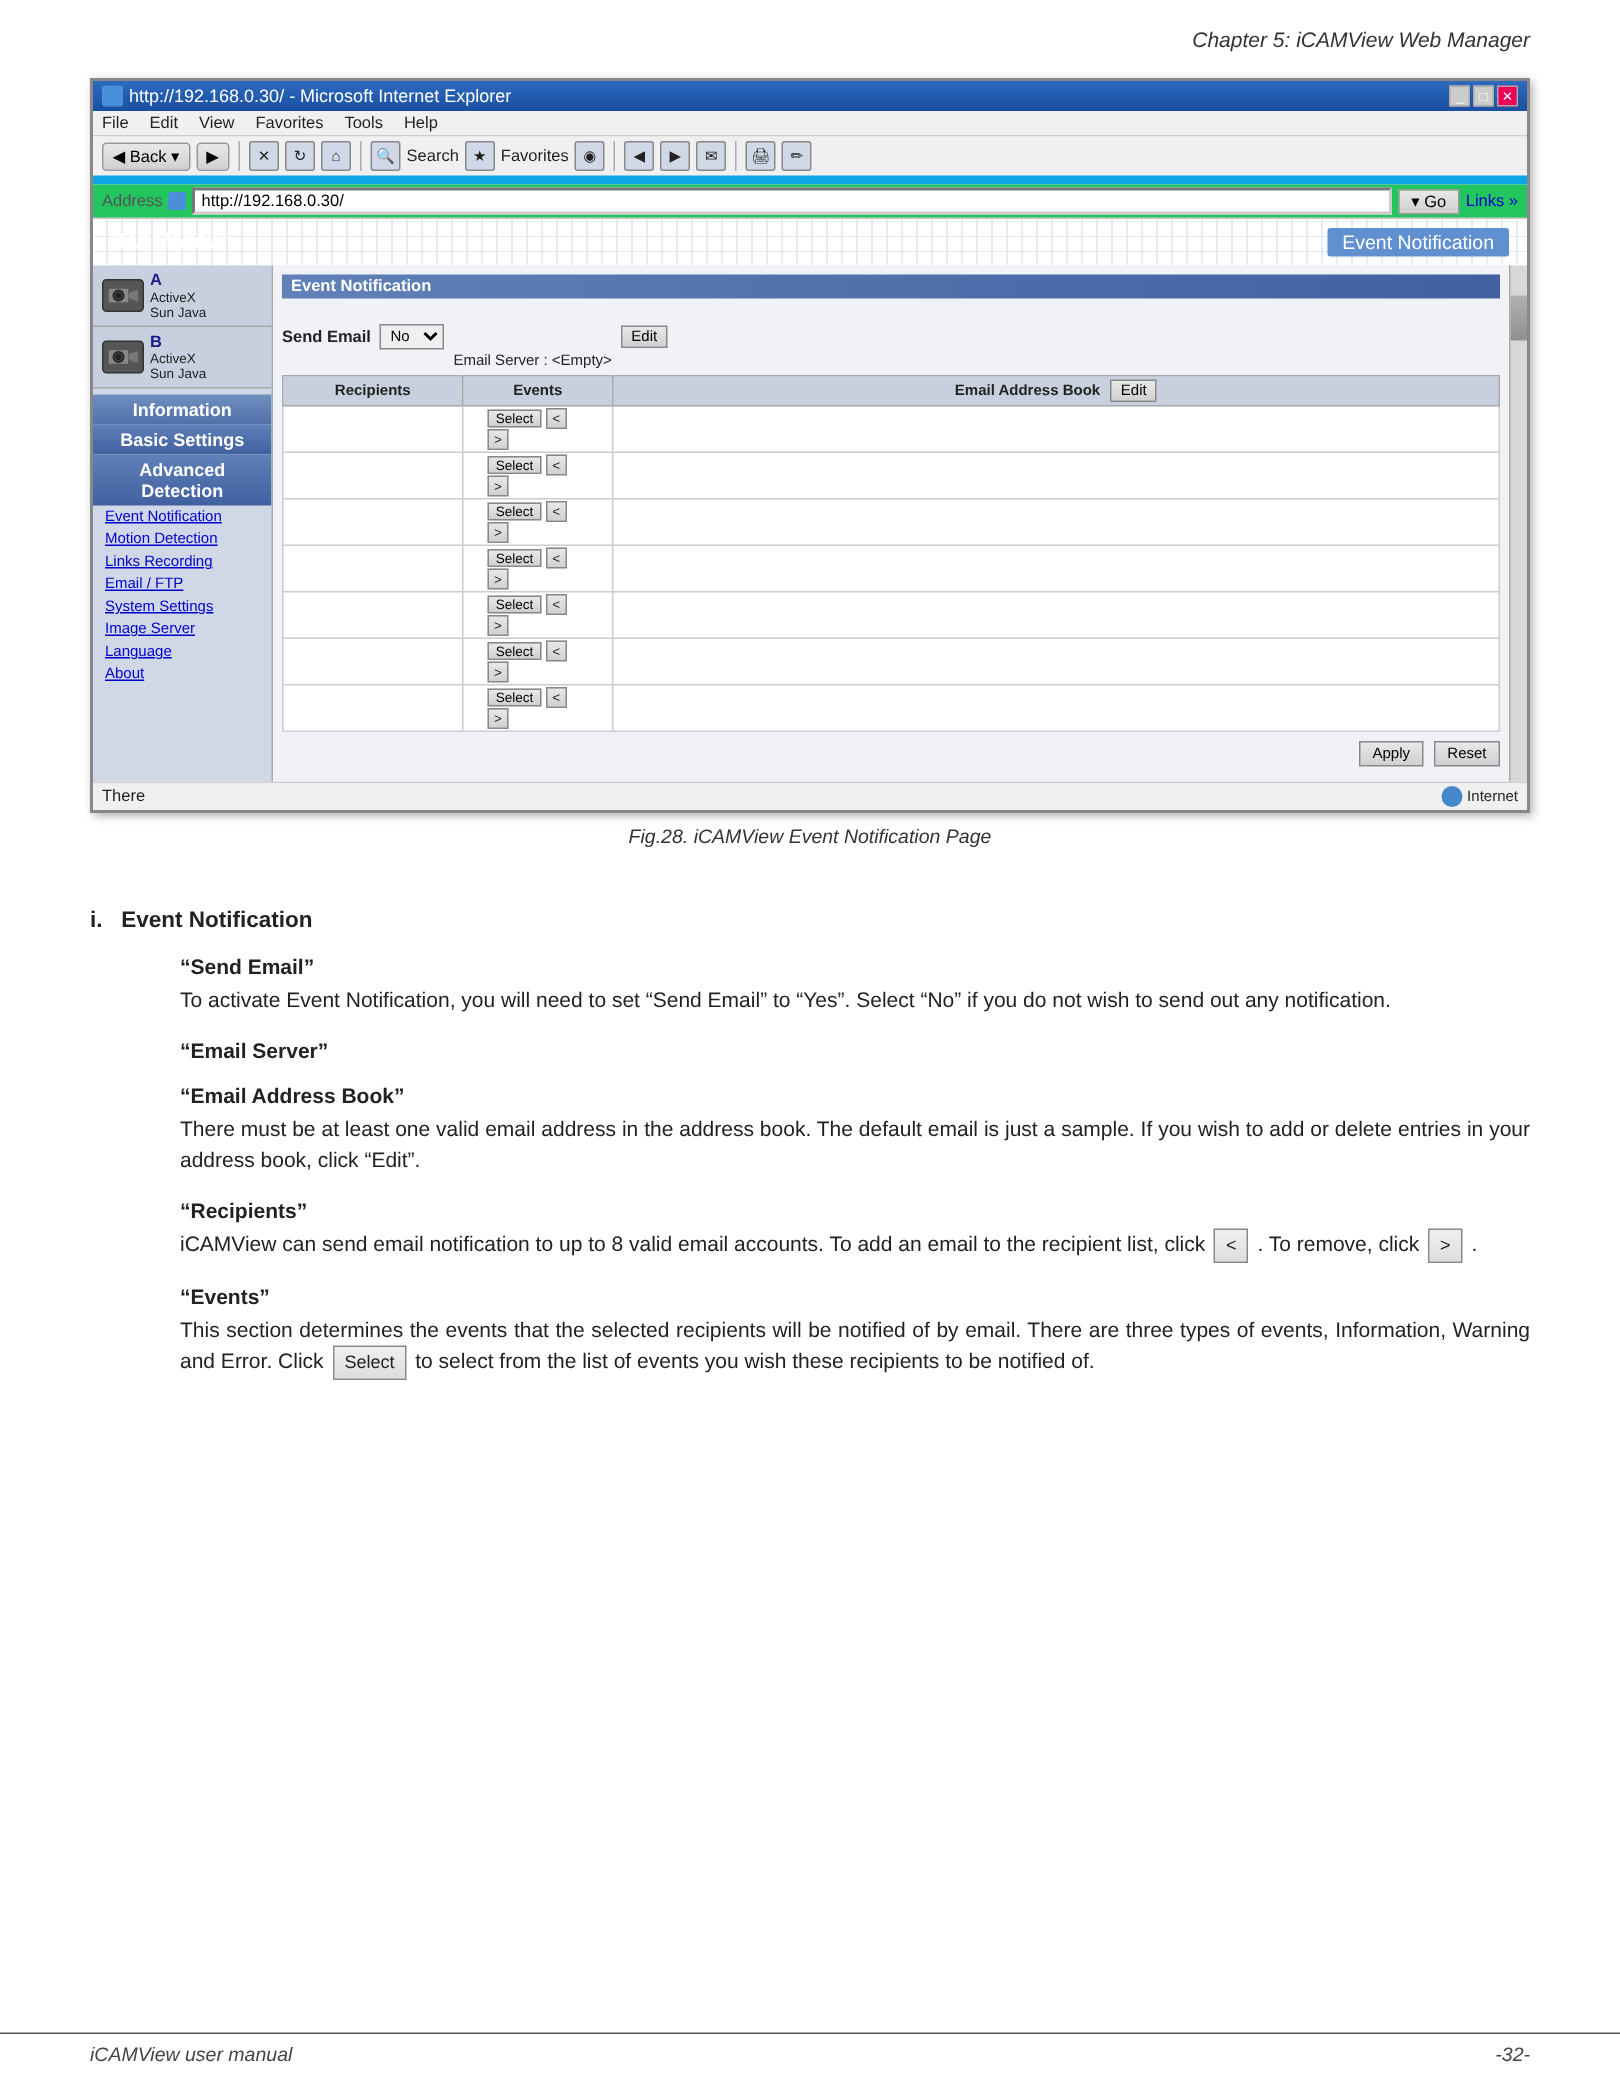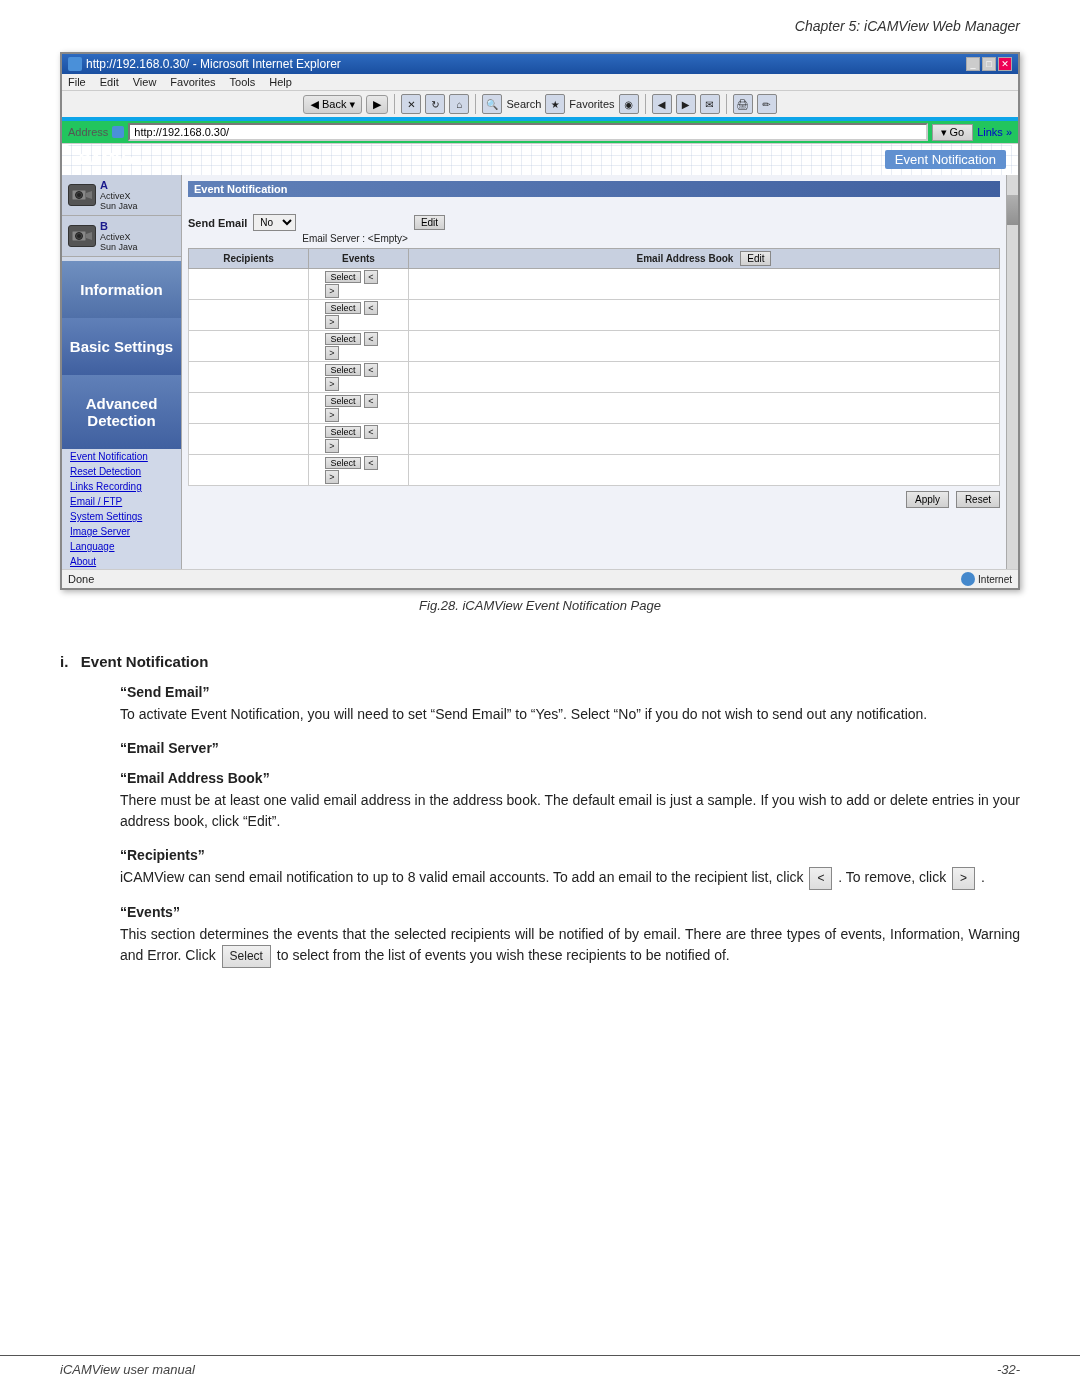--- a/index.html
+++ b/index.html
@@ -74,23 +74,23 @@
       border-bottom: 1px solid #ccc;
       padding: 2px 6px;
       font-size: 11px;
       display: flex; gap: 14px;
     }
 
     .browser-menubar span { cursor: pointer; }
 
     .browser-toolbar {
       background: #f0f0f0;
-      border-bottom: 4px solid #0ea5e9;
+      border-bottom: 6px solid #0ea5e9;
       padding: 3px 6px;
-      display: flex; align-items: center; gap: 4px; justify-content: center;
+      display: flex; align-items: center; gap: 4px;
     }
 
     .nav-btn {
       background: linear-gradient(to bottom, #e8e8e8, #d0d0d0);
       border: 1px solid #999;
       border-radius: 3px;
       padding: 2px 6px;
       font-size: 11px;
       cursor: pointer;
       display: flex; align-items: center; gap: 2px;
@@ -192,22 +192,22 @@
       display: flex; align-items: center; justify-content: center;
       font-size: 8px; color: #fff;
     }
 
     .cam-info { font-size: 10px; }
 
     .sidebar-btn {
       background: linear-gradient(to bottom, #6080b8, #4060a0);
       color: #fff;
       text-align: center;
-      padding: 20px 4px;
-      font-size: 15px;
+      padding: 3px 4px;
+      font-size: 12px;
       font-weight: bold;
       cursor: pointer;
       border-bottom: 1px solid #3050808;
     }
 
     .sidebar-nav-item {
       font-size: 10px;
       padding: 2px 8px;
       cursor: pointer;
       color: #00c;
@@ -510,21 +510,21 @@
             <div style="font-size:9px;">ActiveX</div>
             <div style="font-size:9px;">Sun Java</div>
           </div>
         </div>
 
         <div class="sidebar-btn" style="background:linear-gradient(to bottom,#7090c0,#5070a8);margin-top:4px;">Information</div>
         <div class="sidebar-btn">Basic Settings</div>
         <div class="sidebar-btn" style="background:linear-gradient(to bottom,#4060a0,#2040808);">Advanced Detection</div>
 
         <div class="sidebar-nav-item">Event Notification</div>
-        <div class="sidebar-nav-item">Reset Detection</div>
+        <div class="sidebar-nav-item">Motion Detection</div>
         <div class="sidebar-nav-item">Links Recording</div>
         <div class="sidebar-nav-item">Email / FTP</div>
         <div class="sidebar-nav-item">System Settings</div>
         <div class="sidebar-nav-item">Image Server</div>
         <div class="sidebar-nav-item">Language</div>
         <div class="sidebar-nav-item">About</div>
       </div>
 
       <div class="icam-main">
         <div class="event-notif-header">Event Notification</div>
@@ -623,21 +623,21 @@
         </div>
       </div>
 
       <div class="scrollbar-stub">
         <div class="scroll-thumb"></div>
       </div>
     </div>
   </div>
 
   <div class="browser-statusbar">
-    <span>Done</span>
+    <span>There</span>
     <div class="status-internet">
       <span class="status-globe"></span>
       <span>Internet</span>
     </div>
   </div>
 </div>
 
 <div class="fig-caption">Fig.28.  iCAMView Event Notification Page</div>
 
 <div class="doc-content">

